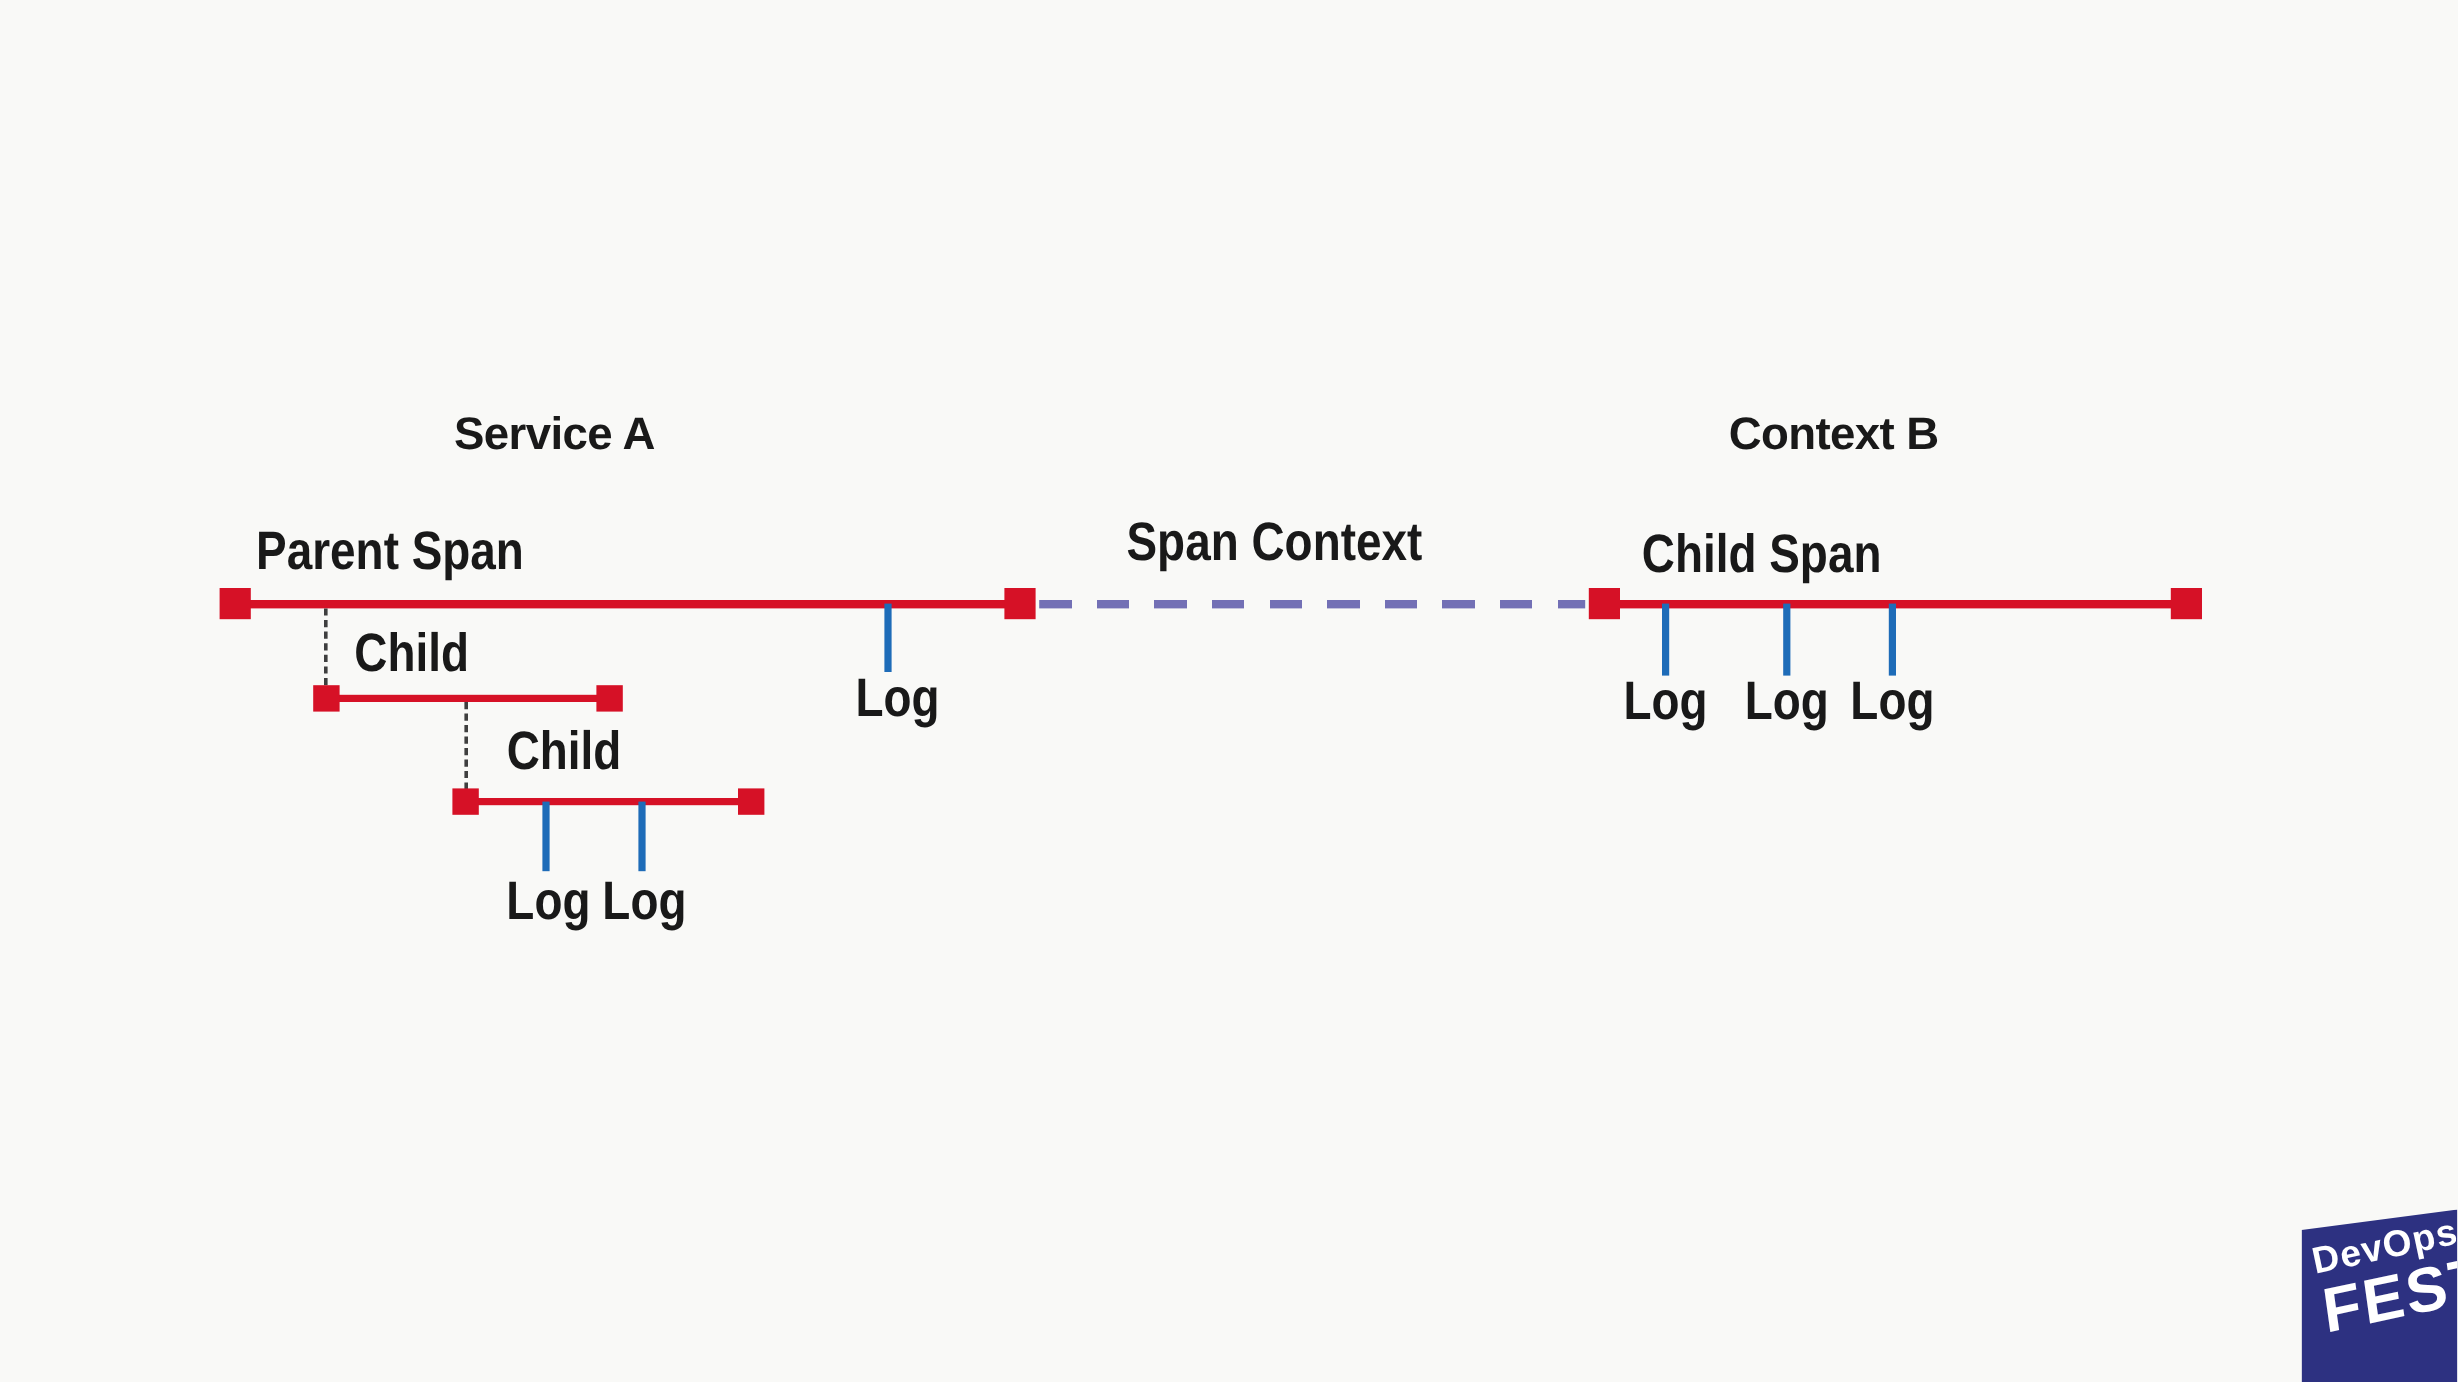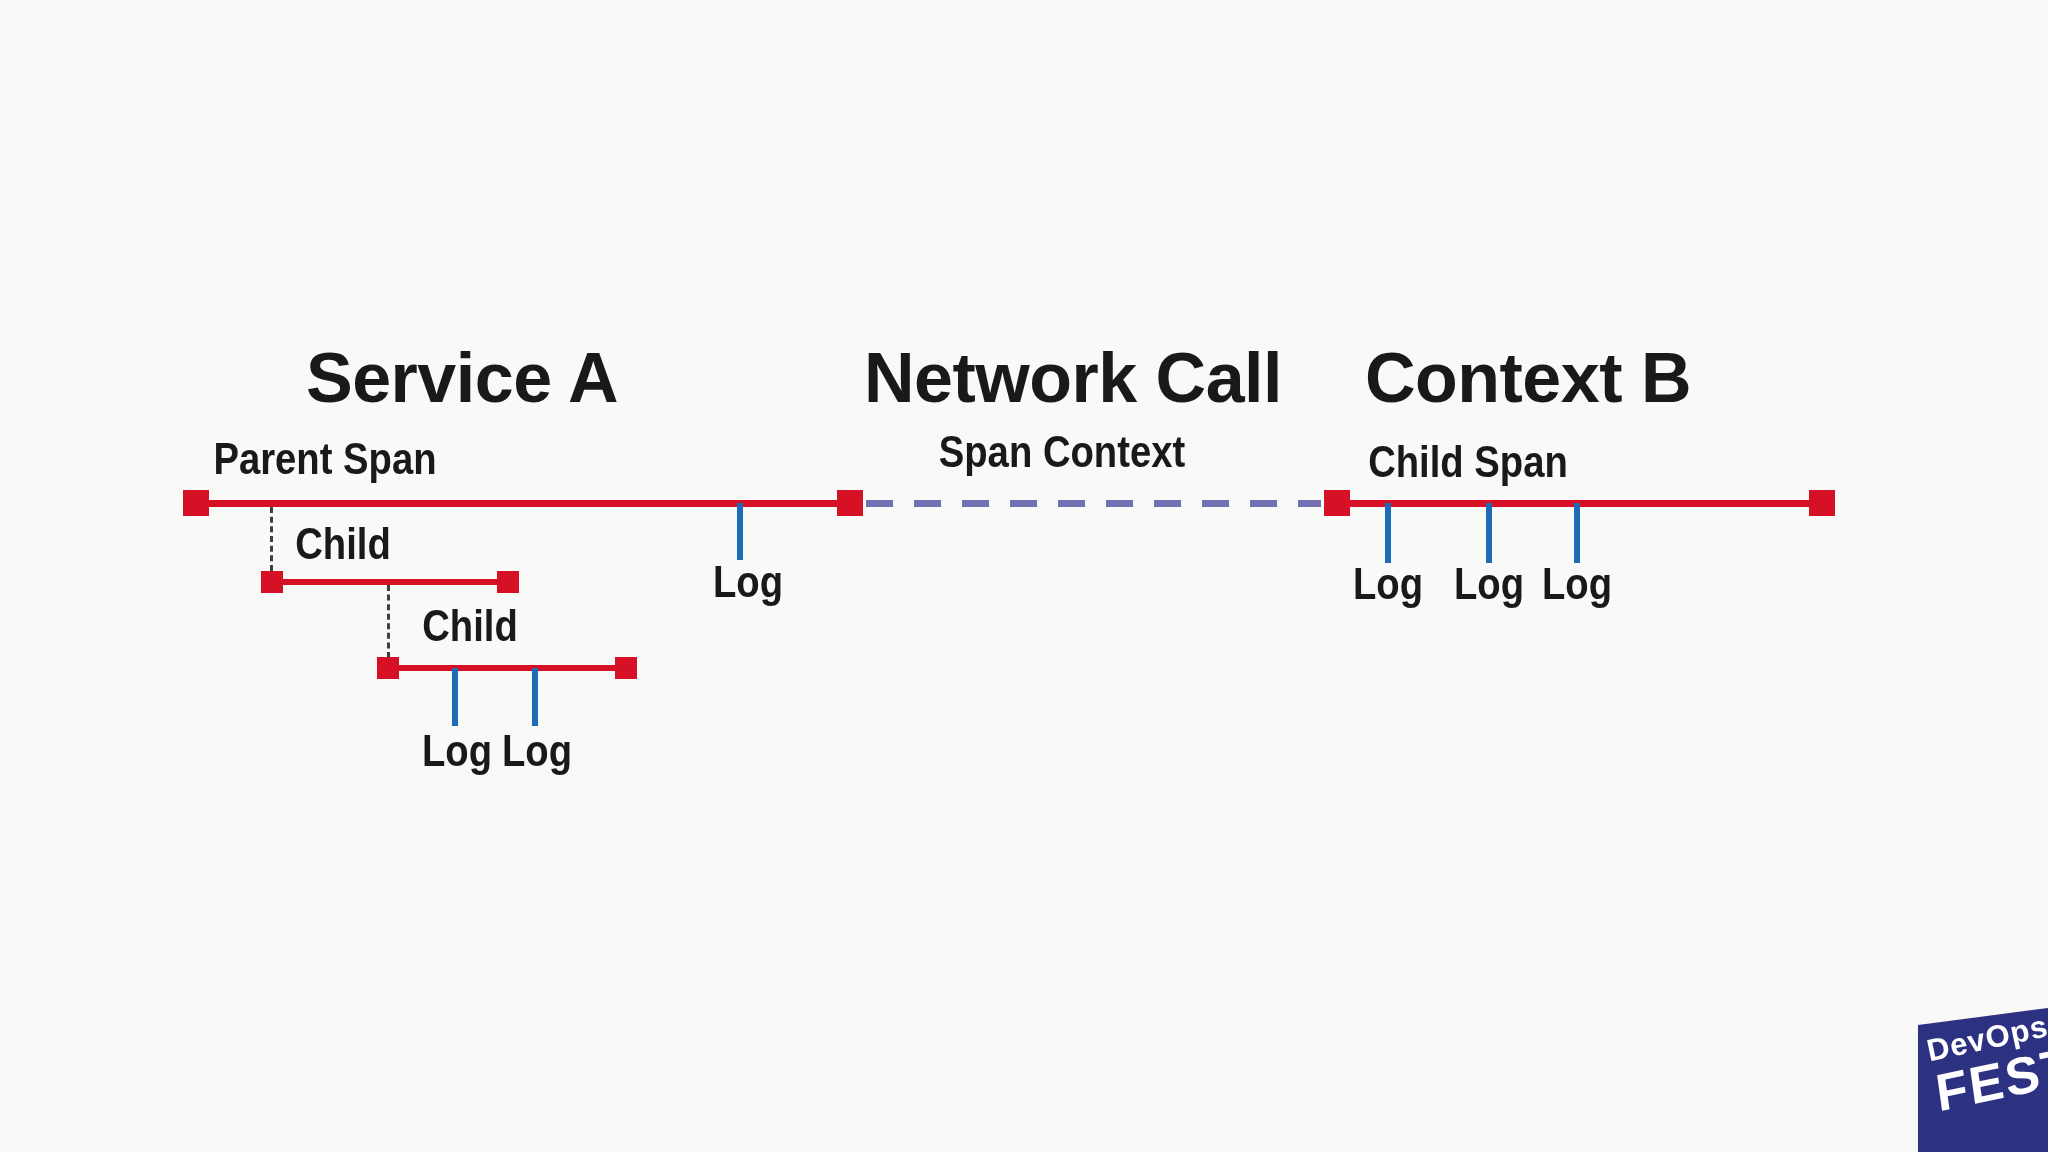--- a/index.html
+++ b/index.html
@@ -9,21 +9,21 @@
     --purple:#7370b5;
     --ink:#191919;
     --navy:#2d3181;
   }
   *{margin:0;padding:0;box-sizing:border-box;}
   html,body{width:2048px;height:1152px;overflow:hidden;background:var(--bg);}
   .stage{position:relative;width:2048px;height:1152px;background:var(--bg);
          font-family:"Liberation Sans",sans-serif;color:var(--ink);}
 
   
-  .title{position:absolute;font-size:70px;font-weight:700;line-height:1;
+  .title{position:absolute;font-size:38px;font-weight:700;line-height:1;
          letter-spacing:-0.5px;white-space:nowrap;transform:translateX(-50%);}
 
   
   .clabel{position:absolute;font-size:45px;font-weight:700;line-height:1;
           white-space:nowrap;transform:translateX(-50%) scaleX(0.85);}
 
   
   .hline{position:absolute;background:var(--red);}
   .sq{position:absolute;background:var(--red);}
   .sq26{width:26px;height:26px;}
@@ -47,21 +47,20 @@
              transform-origin:top left;color:#fff;line-height:1;white-space:nowrap;}
   .logo-line1{font-size:31px;font-weight:700;letter-spacing:1px;}
   .logo-line2{font-size:52px;font-weight:700;letter-spacing:2px;margin-top:2px;transform:skewX(-4deg);}
 </style>
 </head>
 <body>
 
 <div class="stage">
 
   <div class="title" style="left:462px;top:343px;">Service A</div>
-  <div class="title" style="left:1073px;top:343px;">Network Call</div>
   <div class="title" style="left:1528px;top:343px;">Context B</div>
 
   <div class="clabel" style="left:325px;top:436px;">Parent Span</div>
 
   <div class="hline" style="left:196px;top:500px;width:654px;height:7px;"></div>
   <div class="sq sq26" style="left:183px;top:490px;"></div>
   <div class="sq sq26" style="left:837px;top:490px;"></div>
 
   <div class="tick" style="left:737px;top:503px;height:57px;"></div>
   <div class="clabel" style="left:748px;top:559px;">Log</div>

